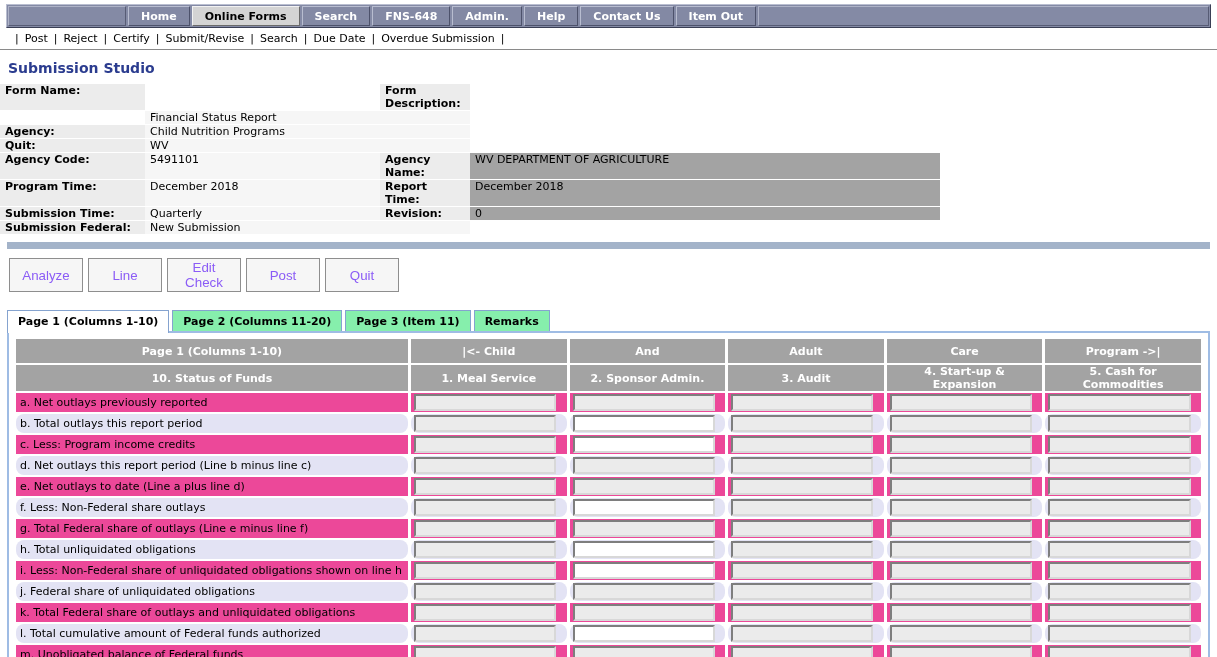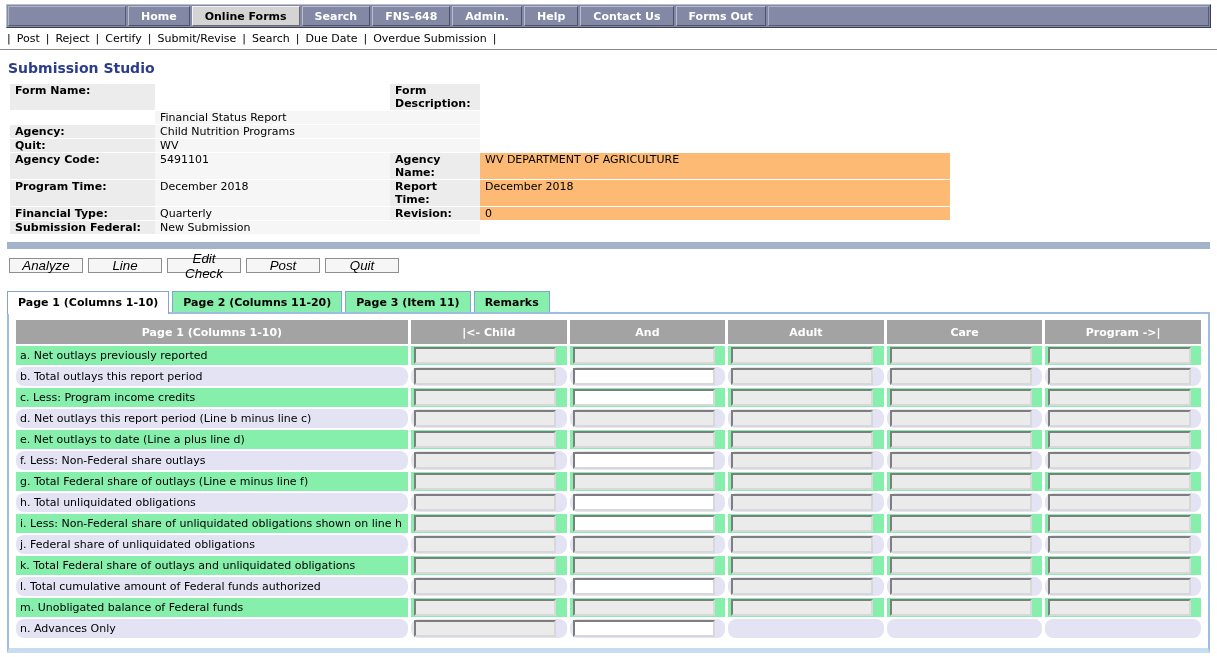--- a/index.html
+++ b/index.html
@@ -25,66 +25,65 @@
     margin:1px; padding:0 12px; display:flex; align-items:center;
     background:#8389a4; color:#fff; font-weight:bold; white-space:nowrap;
     border:1px solid; border-color:#b8bdd0 #4d526b #4d526b #b8bdd0;
     cursor:pointer;
   }
   .navbtn.active {
     background:#d4d4d4; color:#000;
     border-color:#f2f2f2 #6a6a6a #6a6a6a #f2f2f2;
   }
   
-  .menurow { padding:4px 2px 4px 4px; border-bottom:1px solid #8a8a8a; }
+  .menurow { padding:4px 2px 4px 12px; border-bottom:1px solid #8a8a8a; }
   .menurow span { margin:0 3px; }
   .menuitem { cursor:pointer; }
   
   .page-title { color:#2b3c8f; font-weight:bold; font-size:14px; margin:10px 0 8px 8px; }
   
   .info {
-    margin-left:10px; width:950px; display:grid;
+    width:950px; display:grid;
     grid-template-columns:145px 235px 90px 470px; row-gap:1px;
   }
   .info > div { line-height:13px; padding:0 5px; }
   .ilabel { background:#ececec; font-weight:bold; }
   .ivalue { background:#f6f6f6; }
   .ivalue.span2 { grid-column:2 / span 2; }
-  .ivalue2 { background:#fdba74; }
+  .ivalue2 { background:#a3a3a3; }
   .ifill { background:transparent; }
   
   .bluebar { margin:8px 7px 0 7px; height:7px; background:#a3b3c9; }
   
   .toolbar { margin:9px 0 0 9px; display:flex; gap:5px; }
   .toolbtn {
-    width:74px; height:15px; background:#f6f6f6; color:#000000;
+    width:74px; height:34px; background:#f6f6f6; color:#8b5cf6;
     border:1px solid #8e8e8e; display:flex; align-items:center; justify-content:center;
     cursor:pointer;
-    font-style:italic;
   }
   
   .tabs { display:flex; gap:3px; margin:18px 0 0 7px; position:relative; z-index:2; }
   .tab {
     padding:4px 10px 3px 10px; font-weight:bold; cursor:pointer;
     background:#86efac; border:1px solid #85a3cf; border-bottom:none;
   }
   .tab.active { background:#fff; padding-bottom:5px; margin-bottom:-2px; }
   
   .panel {
     margin:0 7px; position:relative; z-index:1; background:#fff;
     border:2px solid #9fbce4; border-bottom:5px solid #c9ddf1;
     padding:4px 4px 8px 4px;
   }
   table.grid { width:100%; border-collapse:separate; border-spacing:3px 2px; table-layout:fixed; }
   col.labelcol { width:392px; }
   th {
     background:#a3a3a3; color:#fff; font-weight:bold; font-size:11px;
     height:24px; text-align:center; padding:0 4px;
   }
-  tr.odd  td { background:#86efac; }
+  tr.odd  td { background:#ec4899; }
   tr.even td { background:#e3e3f4;border-radius:8px; }
   td.rowlabel { padding:3px 2px 3px 4px; line-height:13px; }
   td.inputcell { padding:1px 3px; }
   td.inputcell input {
     width:95%; height:17px; display:block;
     border:2px solid; border-color:#7e7e7e #d8d8d8 #d8d8d8 #7e7e7e;
     font-family:inherit; font-size:11px; padding:0 2px;
   }
   input.dis { background:#ebebeb; }
   input.en  { background:#ffffff; }
@@ -94,21 +93,21 @@
 
 <div class="navbar">
     <div class="navfill lead"></div>
     <div class="navbtn">Home</div>
     <div class="navbtn active">Online Forms</div>
     <div class="navbtn">Search</div>
     <div class="navbtn">FNS-648</div>
     <div class="navbtn">Admin.</div>
     <div class="navbtn">Help</div>
     <div class="navbtn">Contact Us</div>
-    <div class="navbtn">Forms Out</div>
+    <div class="navbtn">Item Out</div>
     <div class="navfill trail"></div>
   </div>
 <div class="menurow"><span class="menusep">|</span><span class="menuitem">Post</span><span class="menusep">|</span><span class="menuitem">Reject</span><span class="menusep">|</span><span class="menuitem">Certify</span><span class="menusep">|</span><span class="menuitem">Submit/Revise</span><span class="menusep">|</span><span class="menuitem">Search</span><span class="menusep">|</span><span class="menuitem">Due Date</span><span class="menusep">|</span><span class="menuitem">Overdue Submission</span><span class="menusep">|</span></div>
 <div class="page-title">Submission Studio</div>
 <div class="info">
     <div class="ilabel">Form Name:</div>
     <div class="ifill"></div>
     <div class="ilabel">Form Description:</div>
     <div class="ivalue span2">Financial Status Report</div>
     <div class="ifill"></div>
@@ -119,21 +118,21 @@
     <div class="ivalue span2">WV</div>
     <div class="ifill"></div>
     <div class="ilabel">Agency Code:</div>
     <div class="ivalue">5491101</div>
     <div class="ilabel">Agency Name:</div>
     <div class="ivalue2">WV DEPARTMENT OF AGRICULTURE</div>
     <div class="ilabel">Program Time:</div>
     <div class="ivalue">December 2018</div>
     <div class="ilabel">Report Time:</div>
     <div class="ivalue2">December 2018</div>
-    <div class="ilabel">Financial Type:</div>
+    <div class="ilabel">Submission Time:</div>
     <div class="ivalue">Quarterly</div>
     <div class="ilabel">Revision:</div>
     <div class="ivalue2">0</div>
     <div class="ilabel">Submission Federal:</div>
     <div class="ivalue span2">New Submission</div>
     <div class="ifill"></div>
   </div>
 <div class="bluebar"></div>
 <div class="toolbar">
     <button class="toolbtn">Analyze</button>
@@ -160,20 +159,28 @@
       </colgroup>
     <thead>
         <tr>
           <th>Page 1 (Columns 1-10)</th>
           <th>|&lt;- Child</th>
           <th>And</th>
           <th>Adult</th>
           <th>Care</th>
           <th>Program -&gt;|</th>
         </tr>
+        <tr>
+          <th>10. Status of Funds</th>
+          <th>1. Meal Service</th>
+          <th>2. Sponsor Admin.</th>
+          <th>3. Audit</th>
+          <th>4. Start-up &amp; Expansion</th>
+          <th>5. Cash for Commodities</th>
+        </tr>
       </thead>
     <tbody>
         <tr class="odd">
           <td class="rowlabel">a. Net outlays previously reported</td>
           <td class="inputcell">
             <input class="dis" type="text" disabled="" style="">
           </td>
           <td class="inputcell">
             <input class="dis" type="text" disabled="" style="">
           </td>

